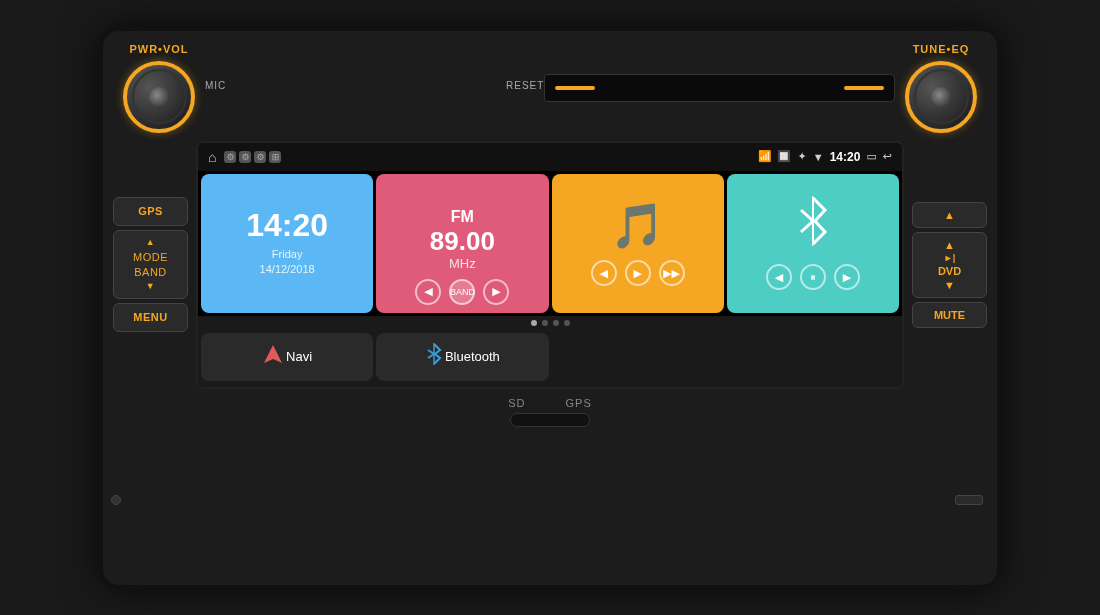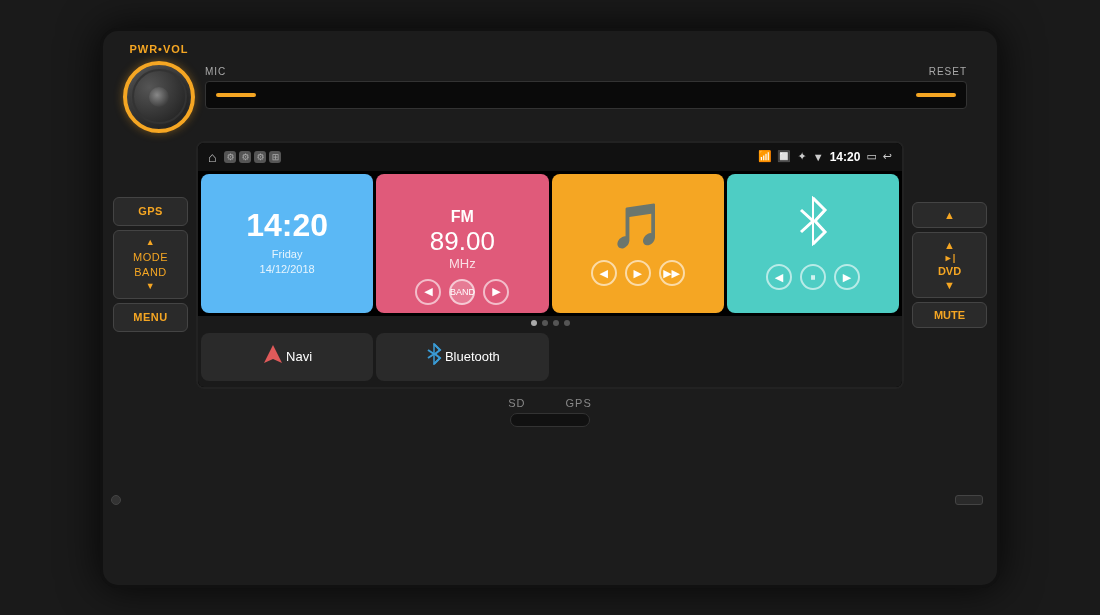--- a/index.html
+++ b/index.html
@@ -82,21 +82,20 @@
       width: 55px;
       height: 55px;
       border-radius: 50%;
       border: 2px solid #333;
     }
 
     
     .cd-slot-area {
       flex: 1;
       display: flex;
-      flex-direction: column;
       align-items: center;
       padding: 0 10px;
     }
 
     .cd-top-labels {
       display: flex;
       justify-content: space-between;
       width: 100%;
       margin-bottom: 4px;
     }
@@ -284,21 +283,21 @@
 
     .radio-label {
       font-size: 16px;
       font-weight: bold;
       color: #fff;
       margin-top: 26px;
     }
 
     .radio-freq {
       font-size: 26px;
-      font-weight: normal;
+      font-weight: bold;
       color: #fff;
       line-height: 1;
     }
 
     .radio-unit {
       font-size: 13px;
       color: rgba(255,255,255,0.8);
     }
 
     .radio-controls {
@@ -500,20 +499,26 @@
       <div class="cd-top-labels">
         <span class="cd-label">MIC</span>
         <span class="cd-label">RESET</span>
       </div>
       <div class="cd-slot">
         <div class="cd-slot-indicator"></div>
         <div class="cd-slot-indicator"></div>
       </div>
     </div>
 
+    <div class="knob-area">
+      <div class="knob-label">TUNE•EQ</div>
+      <div class="knob">
+        <div class="knob-inner-ring"></div>
+      </div>
+    </div>
   </div>
 
   <div class="middle-section">
 
     <div class="side-buttons">
       <div class="side-btn">GPS</div>
       <div class="side-btn has-arrows">
         <span class="arrow-up">▲</span>
         <span style="color:#f5a623;font-size:11px;font-weight:normal;line-height:1.3;text-align:center;">MODE<br>BAND</span>
         <span class="arrow-down">▼</span>

